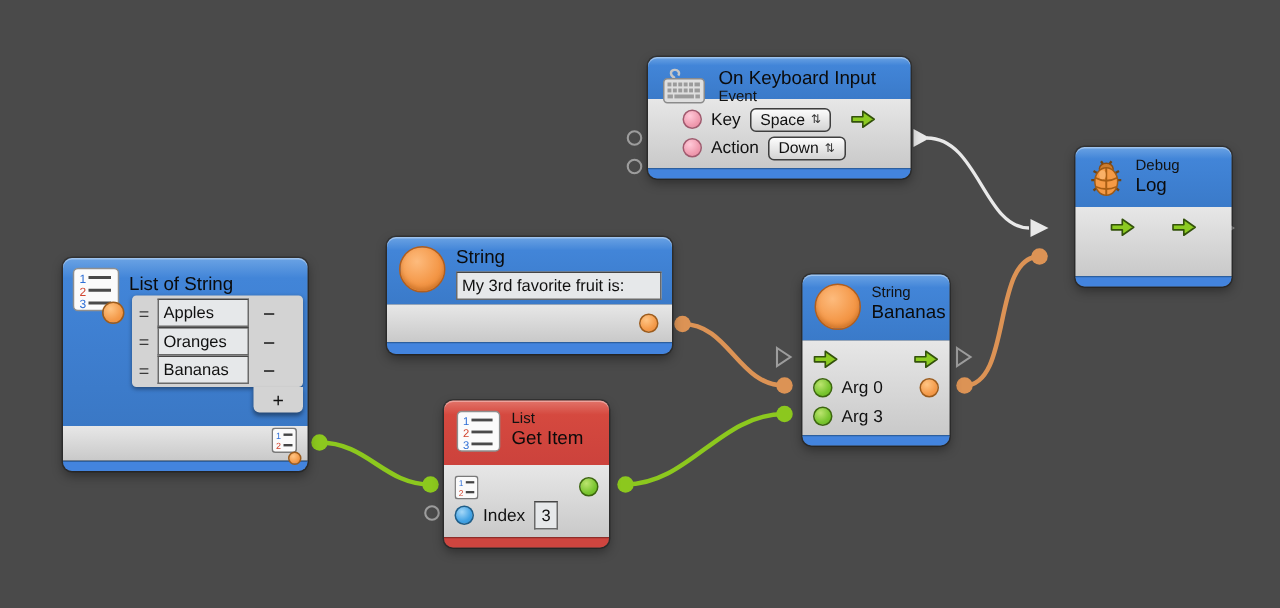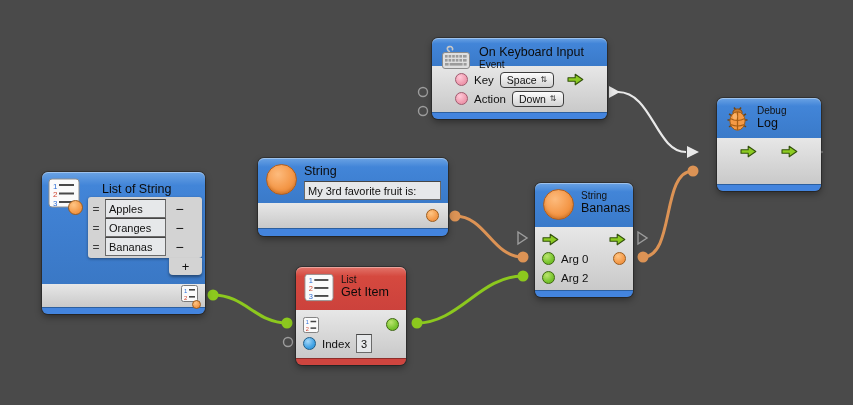--- a/index.html
+++ b/index.html
@@ -227,21 +227,21 @@
             <rect x="1" y="1" width="30" height="28" rx="3" fill="#fbfbfb" stroke="#8f8f8f"></rect>
             <text x="5" y="10.5" font-size="8" fill="#2f6fd6" font-family="Liberation Sans, sans-serif">1</text>
             <rect x="11" y="6" width="15" height="2" fill="#4a4a4a"></rect>
             <text x="5" y="19" font-size="8" fill="#d2452f" font-family="Liberation Sans, sans-serif">2</text>
             <rect x="11" y="14.5" width="15" height="2" fill="#4a4a4a"></rect>
             <text x="5" y="27.5" font-size="8" fill="#2f6fd6" font-family="Liberation Sans, sans-serif">3</text>
             <rect x="11" y="23" width="15" height="2" fill="#4a4a4a"></rect>
           </svg>
           <span class="badge"></span>
         </span>
-        <div class="title" style="margin-top:4px;margin-left:16px;">List of String</div>
+        <div class="title" style="margin-top:4px;">List of String</div>
       </div>
       <div class="list-panel">
         <div class="list-rows">
           <div class="list-row">
             <span class="handle">=</span>
             <input class="field" value="Apples" style="">
             <button class="minus-btn">−</button>
           </div>
           <div class="list-row">
             <span class="handle">=</span>
@@ -342,19 +342,19 @@
         </svg>
       </div>
       <div class="row">
         <span class="port green"></span>
         <span>Arg 0</span>
         <span class="spacer"></span>
         <span class="port orange"></span>
       </div>
       <div class="row">
         <span class="port green"></span>
-        <span>Arg 2</span>
+        <span>Arg 3</span>
       </div>
     </div>
     <div class="footer"></div>
   </div>
 
 </div>
 
 </body></html>

